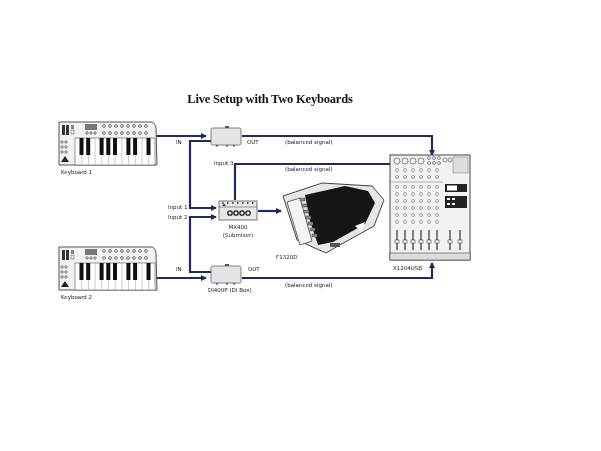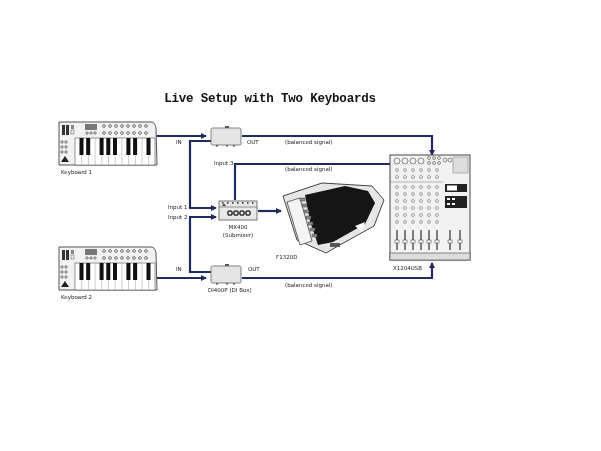--- a/index.html
+++ b/index.html
@@ -1,18 +1,18 @@
 <!DOCTYPE html>
 <html><head>
   <meta charset="utf-8">
   <style>
     html, body { margin: 0; padding: 0; background: #ffffff; }
     body { width: 601px; height: 451px; position: relative; overflow: hidden; font-family: "Liberation Sans", sans-serif; }
     #canvas { position: absolute; left: 0; top: 0; }
-    .title { position: absolute; left: 150px; top: 92px; width: 240px; text-align: center; font-family: Liberation Mono, monospace; font-weight: bold; font-size: 12.5px; color: #111; letter-spacing: -0.2px; }
+    .title { position: absolute; left: 150px; top: 92px; width: 240px; text-align: center; font-family: Liberation Serif, serif; font-weight: bold; font-size: 12.5px; color: #111; letter-spacing: -0.2px; }
     .lbl { position: absolute; font-size: 5.5px; color: #222; white-space: nowrap; font-family: "DejaVu Sans", sans-serif; }
     .lbl.c { text-align: center; }
   </style>
 </head>
 <body>
 
 <svg id="canvas" width="601" height="451" viewBox="0 0 601 451" xmlns="http://www.w3.org/2000/svg">
   <defs>
     <marker id="arr" markerWidth="6" markerHeight="6" refX="5" refY="3" orient="auto" markerUnits="userSpaceOnUse">
       <path d="M0,0 L6,3 L0,6 z" fill="#1d2b5e"></path>

